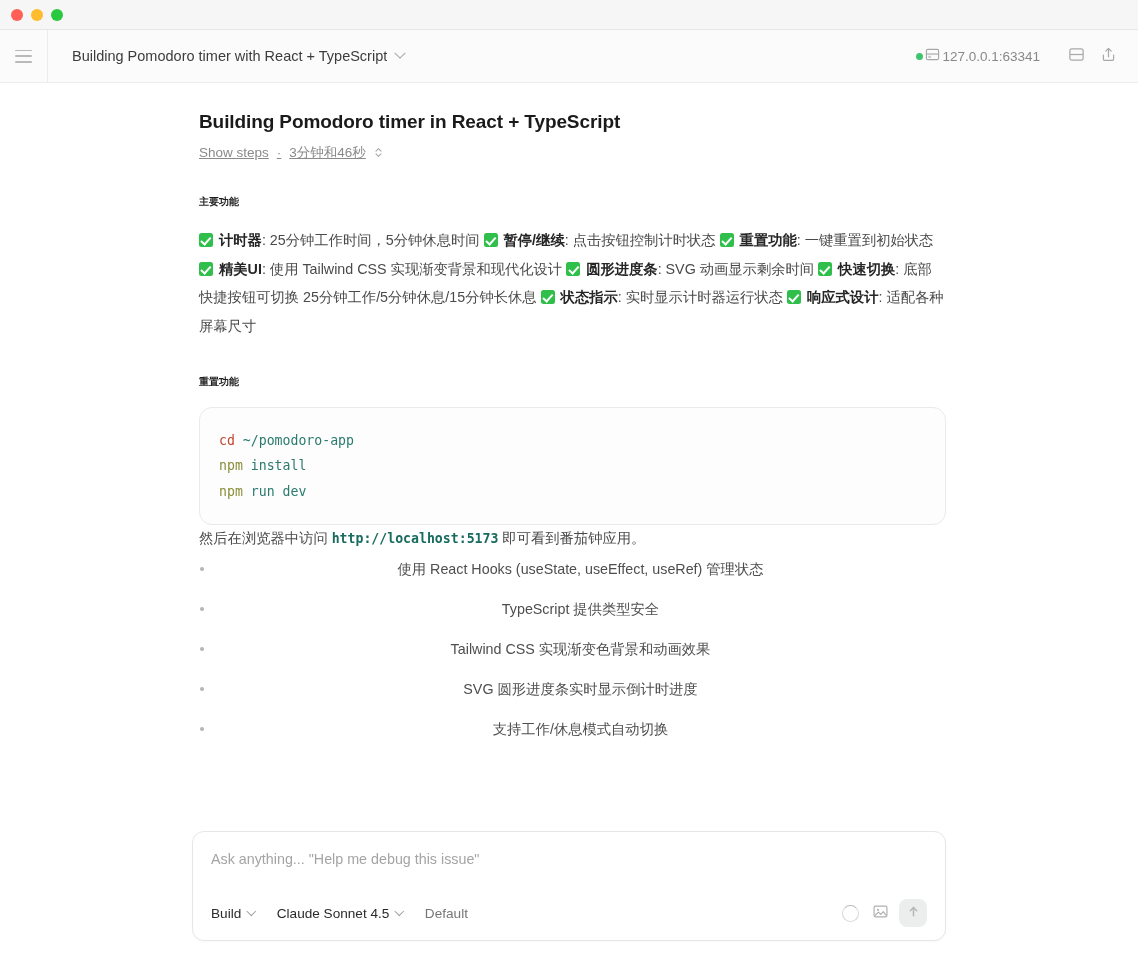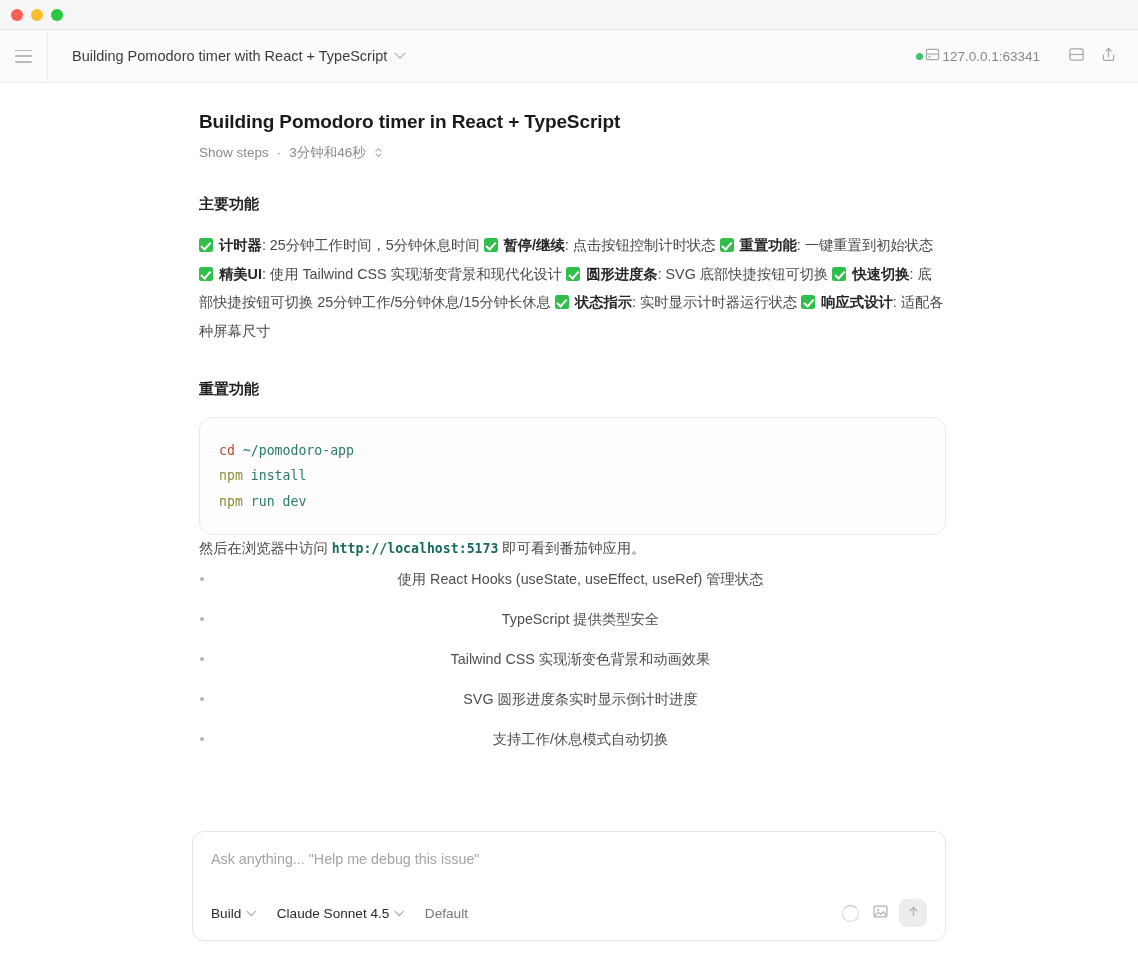--- a/index.html
+++ b/index.html
@@ -126,32 +126,33 @@
     letter-spacing: -0.1px;
     line-height: 1.35;
   }
   .substep {
     margin-top: 9px;
     display: flex;
     align-items: center;
     gap: 8px;
     font-size: 13.5px;
     color: #8a8a8a;
+    text-decoration: underline;
   }
   .updown {
     display: inline-flex;
     flex-direction: column;
     gap: 2px;
     color: #a8a8a8;
     font-size: 8px;
     line-height: 6px;
   }
 
   .h-section {
-    font-size: 15px;
+    font-size: 10px;
     font-weight: 700;
     color: #1f1f1f;
     margin-top: 33px;
     margin-bottom: 17px;
   }
   .h-section.tight { margin-top: 34px; margin-bottom: 12px; }
 
   .para {
     font-size: 14.3px;
     line-height: 2.02;
@@ -370,21 +371,21 @@
         </span>
       </div>
 
       <div class="h-section">主要功能</div>
 
       <div class="para">
         <span><span class="check"></span> <b>计时器</b><span>: 25分钟工作时间，5分钟休息时间</span></span>
         <span> <span class="check"></span> <b>暂停/继续</b><span>: 点击按钮控制计时状态</span></span>
         <span> <span class="check"></span> <b>重置功能</b><span>: 一键重置到初始状态</span></span>
         <span> <span class="check"></span> <b>精美UI</b><span>: 使用 Tailwind CSS 实现渐变背景和现代化设计</span></span>
-        <span> <span class="check"></span> <b>圆形进度条</b><span>: SVG 底部快捷按钮可切换</span></span>
+        <span> <span class="check"></span> <b>圆形进度条</b><span>: SVG 动画显示剩余时间</span></span>
         <span> <span class="check"></span> <b>快速切换</b><span>: 底部快捷按钮可切换 25分钟工作/5分钟休息/15分钟长休息</span></span>
         <span> <span class="check"></span> <b>状态指示</b><span>: 实时显示计时器运行状态</span></span>
         <span> <span class="check"></span> <b>响应式设计</b><span>: 适配各种屏幕尺寸</span></span>
       </div>
 
       <div class="h-section tight">重置功能</div>
 
       <div class="codeblock">
         <div class="codeline"><span class="c-cmd">cd</span> <span class="c-arg">~/pomodoro-app</span></div>
         <div class="codeline"><span class="c-npm">npm</span> <span class="c-arg">install</span></div>

